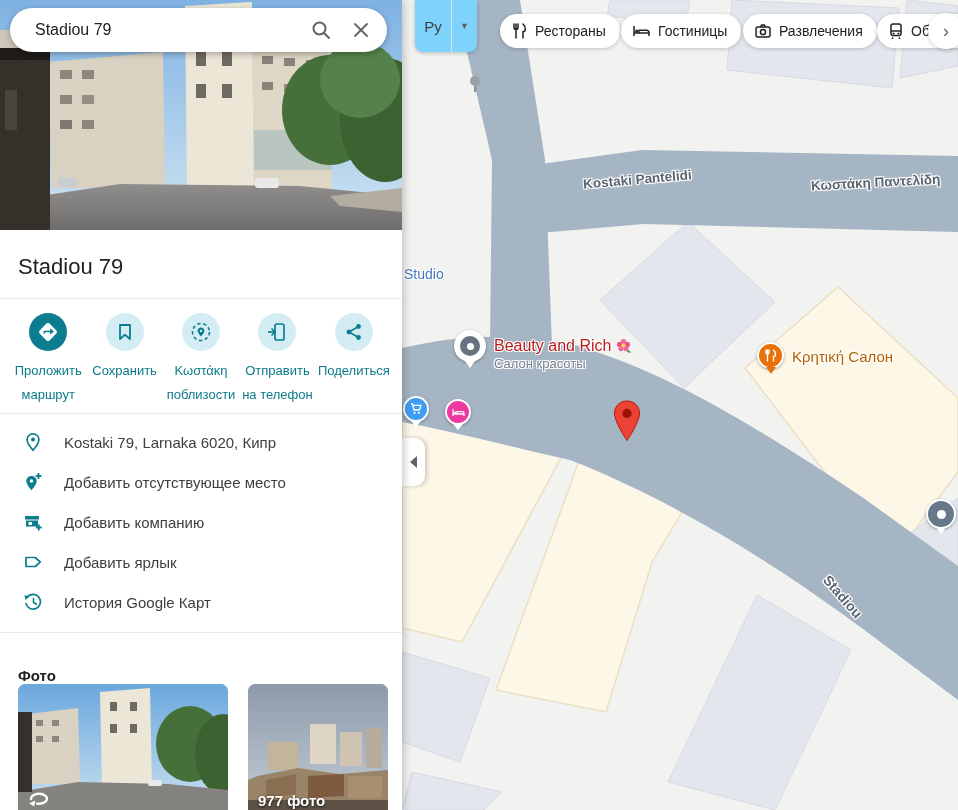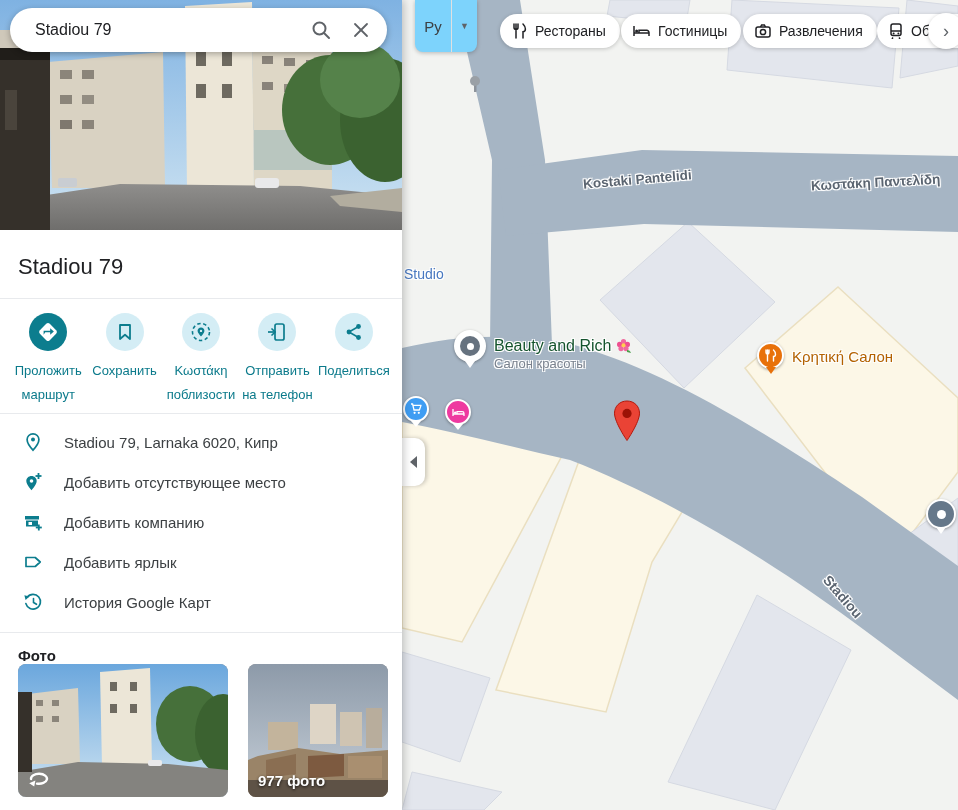--- a/index.html
+++ b/index.html
@@ -21,21 +21,21 @@
   .action-circle { width:38px; height:38px; border-radius:50%; background:#d4edf5; display:flex; align-items:center; justify-content:center; }
   .action-circle.primary { background:#0c7d8e; }
   .action-label { margin-top:8px; font-size:13px; line-height:24px; color:#0b7a8b; text-align:center; max-width:78px; }
 
   .menu { padding:8px 0 10px 0; }
   .menu-item { display:flex; align-items:center; height:40px; cursor:pointer; }
   .menu-icon { width:22px; height:22px; margin-left:22px; display:flex; align-items:center; justify-content:center; }
   .menu-label { margin-left:20px; font-size:15px; color:#3c4043; }
 
   .photos { padding:14px 0 0 18px; }
-  .photos-heading { font-size:15px; font-weight:bold; color:#202124; }
+  .photos-heading { font-size:15px; font-weight:bold; color:#202124;margin-top:20px; }
   .thumbs { display:flex; }
   .thumb { position:relative; border-radius:8px; overflow:hidden; cursor:pointer; background:#888; }
   .thumb1 { width:210px; height:133px; margin-right:20px; }
   .thumb2 { width:140px; height:133px; }
   .thumb-caption { position:absolute; left:10px; bottom:8px; color:#fff; font-size:15px; font-weight:bold; text-shadow:0 1px 3px rgba(0,0,0,.8); }
   .t360 { position:absolute; left:8px; bottom:6px; }
 
   
   .map { position:absolute; left:402px; top:0; width:556px; height:810px; overflow:hidden; background:#f2f3f1; }
   .map svg.base { position:absolute; left:0; top:0; }
@@ -188,21 +188,21 @@
     <div class="divider"></div>
 
     <div class="menu">
       <div class="menu-item">
         <span class="menu-icon">
           <svg width="20" height="20" viewBox="0 0 20 20">
             <path d="M10,1.8 c-3.3,0 -5.9,2.6 -5.9,5.8 c0,4.3 5.9,10.6 5.9,10.6 s5.9,-6.3 5.9,-10.6 c0,-3.2 -2.6,-5.8 -5.9,-5.8 Z" fill="none" stroke="#0c7d8e" stroke-width="1.7"></path>
             <circle cx="10" cy="7.6" r="2" fill="#0c7d8e"></circle>
           </svg>
         </span>
-        <span class="menu-label">Stadiou 79, Larnaka 6020, Кипр</span>
+        <span class="menu-label">Kostaki 79, Larnaka 6020, Кипр</span>
       </div>
       <div class="menu-item">
         <span class="menu-icon">
           <svg width="20" height="20" viewBox="0 0 20 20">
             <path d="M8.5,4 c-2.9,0 -5.2,2.3 -5.2,5.1 c0,3.8 5.2,9.2 5.2,9.2 s5.2,-5.4 5.2,-9.2 c0,-2.8 -2.3,-5.1 -5.2,-5.1 Z" fill="#0c7d8e"></path>
             <circle cx="8.5" cy="9" r="1.8" fill="#fff"></circle>
             <line x1="15.5" y1="1" x2="15.5" y2="7" stroke="#0c7d8e" stroke-width="1.8"></line>
             <line x1="12.5" y1="4" x2="18.5" y2="4" stroke="#0c7d8e" stroke-width="1.8"></line>
           </svg>
         </span>
@@ -340,21 +340,21 @@
     <span class="poi-label" style="left:2px; top:266px; font-size:14px; color:#4777c0;">Studio</span>
 
     <div class="pin" style="left:52px; top:330px;">
       <div style="width:32px;height:32px;border-radius:50%;background:#fff;box-shadow:0 1px 3px rgba(0,0,0,.35);display:flex;align-items:center;justify-content:center;position:relative;">
         <div style="width:20px;height:20px;border-radius:50%;background:#66727f;display:flex;align-items:center;justify-content:center;">
           <div style="width:7px;height:7px;border-radius:50%;background:#fff;"></div>
         </div>
         <div class="pin-point" style="border-top:7px solid #fff;"></div>
       </div>
     </div>
-    <span class="poi-label" style="left:92px; top:337px; font-size:16px; color:#14532d;"><span>Beauty and Rich</span>
+    <span class="poi-label" style="left:92px; top:337px; font-size:16px; color:#b91c1c;"><span>Beauty and Rich</span>
       <svg width="15" height="15" viewBox="0 0 15 15" style="vertical-align:-2px">
         <circle cx="7.5" cy="3.5" r="2.6" fill="#f0699e"></circle>
           <circle cx="3.6" cy="6.4" r="2.6" fill="#ee4f90"></circle>
           <circle cx="11.4" cy="6.4" r="2.6" fill="#ee4f90"></circle>
         <circle cx="5" cy="10.6" r="2.6" fill="#f0699e"></circle>
           <circle cx="10" cy="10.6" r="2.6" fill="#f0699e"></circle>
         <circle cx="7.5" cy="7.2" r="2" fill="#ffd04d"></circle>
           <path d="M11,12 q3,0 4,3 l-4,-1 Z" fill="#4c9e4c"></path>
       </svg>
     </span>

